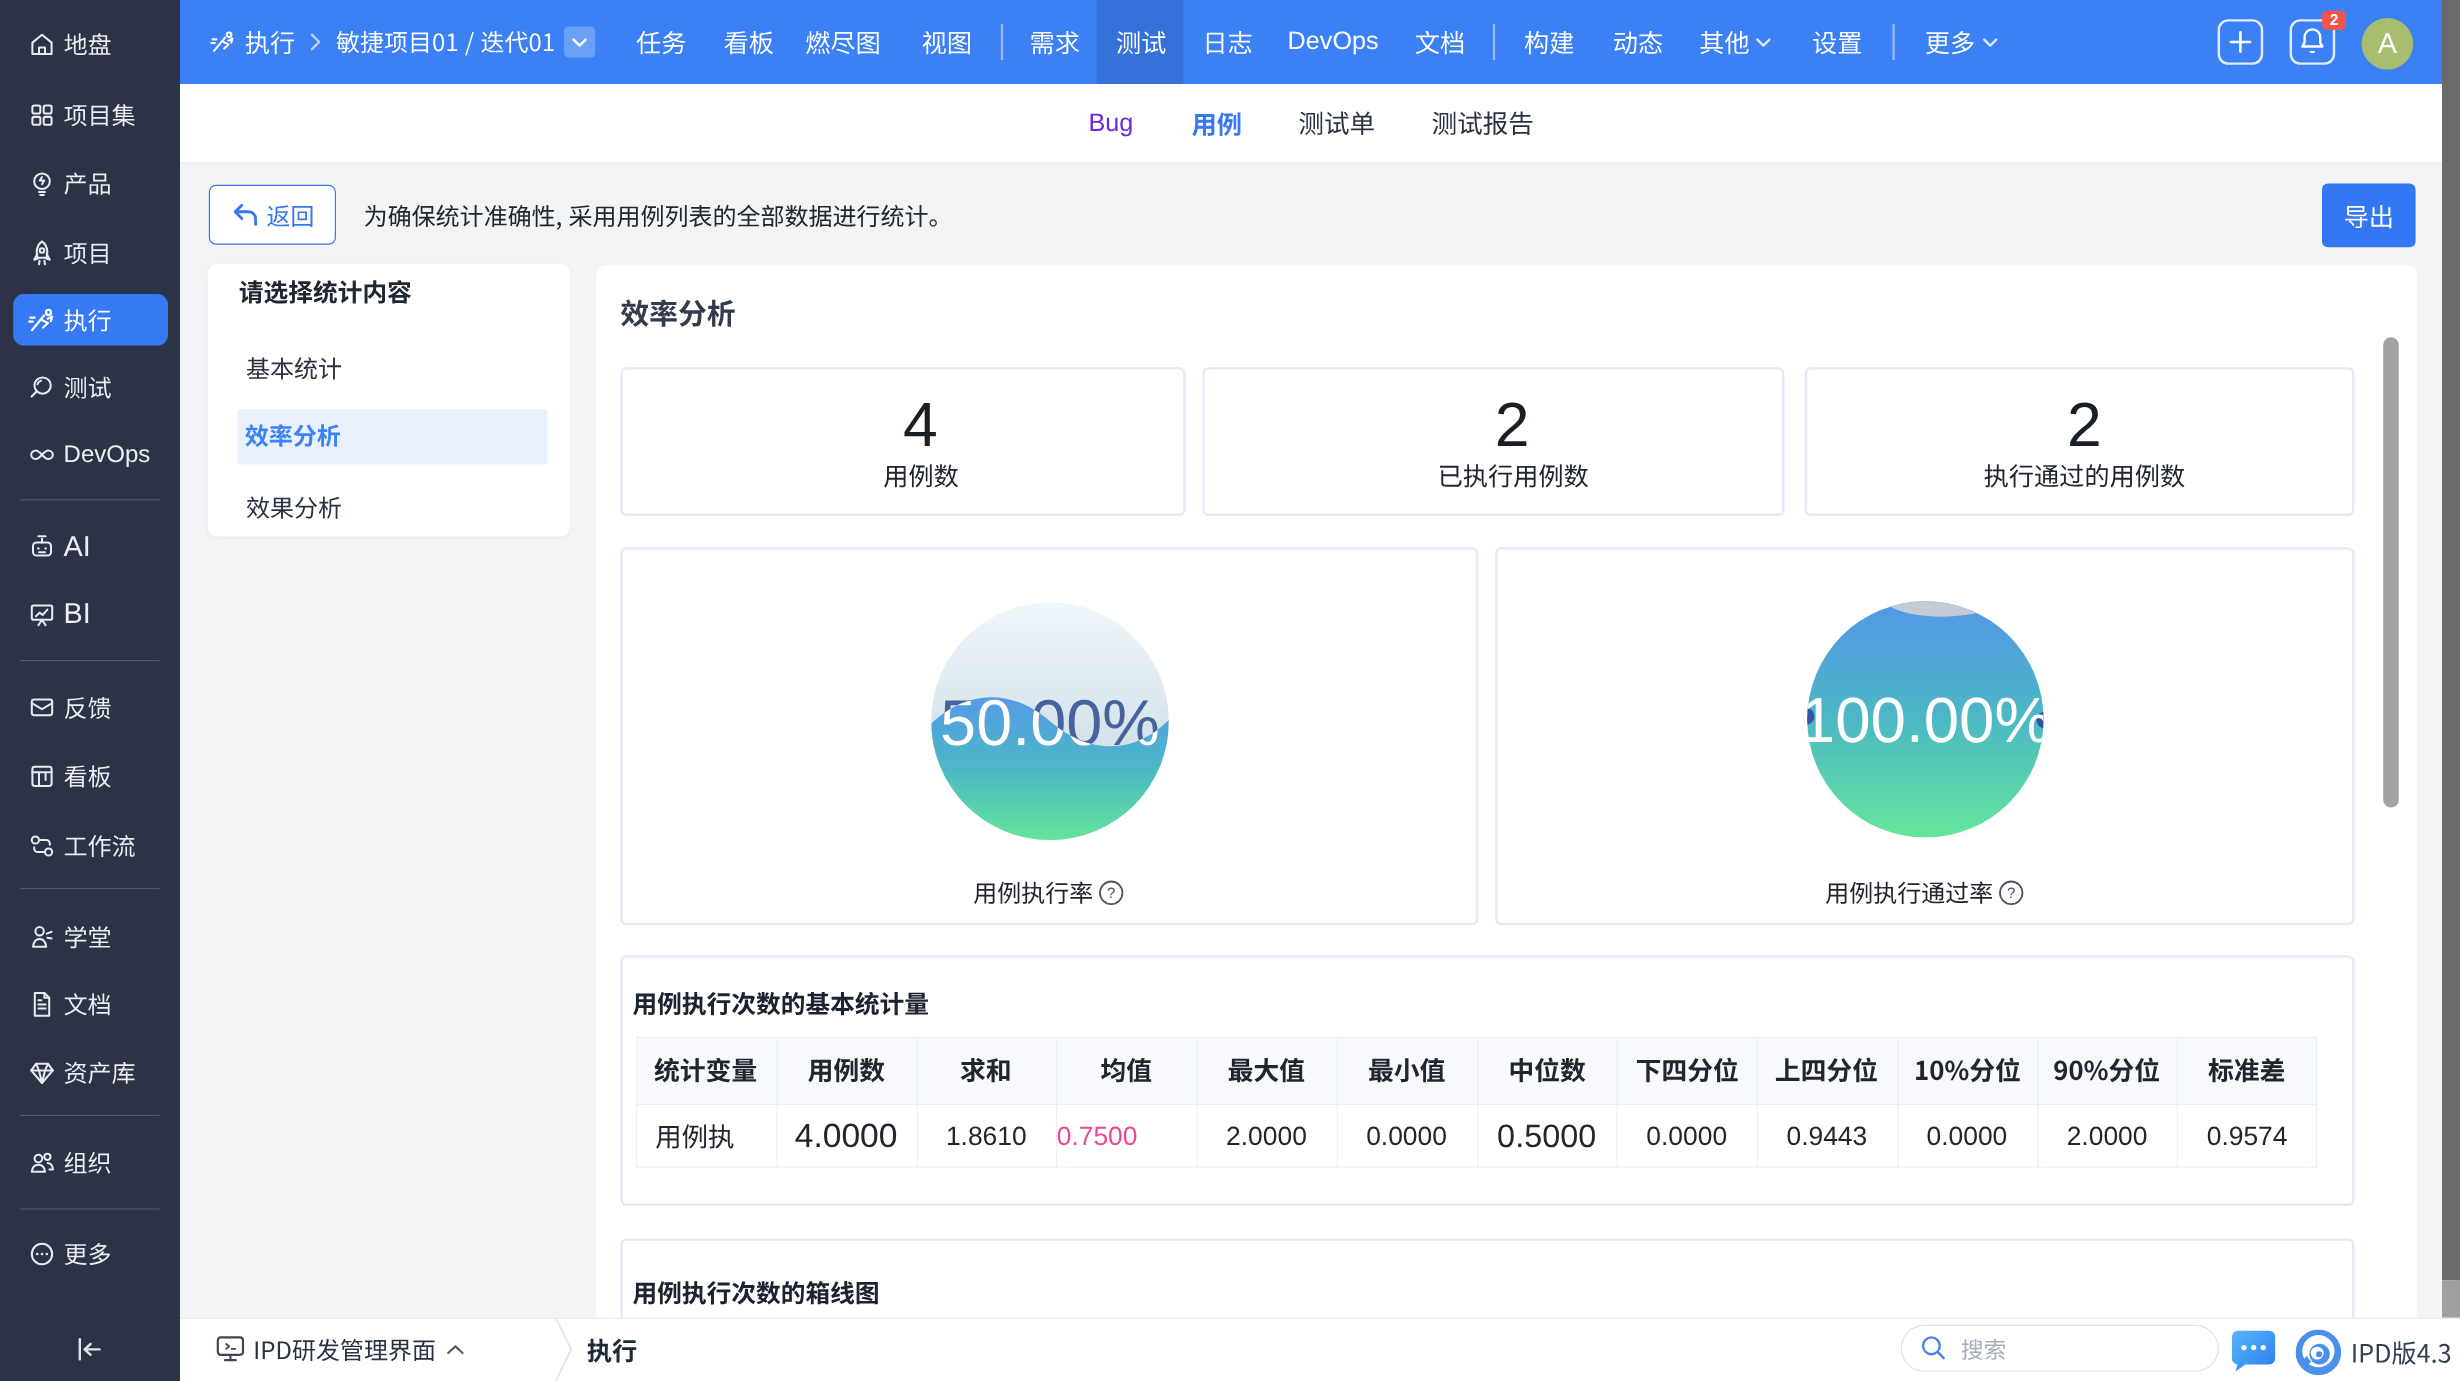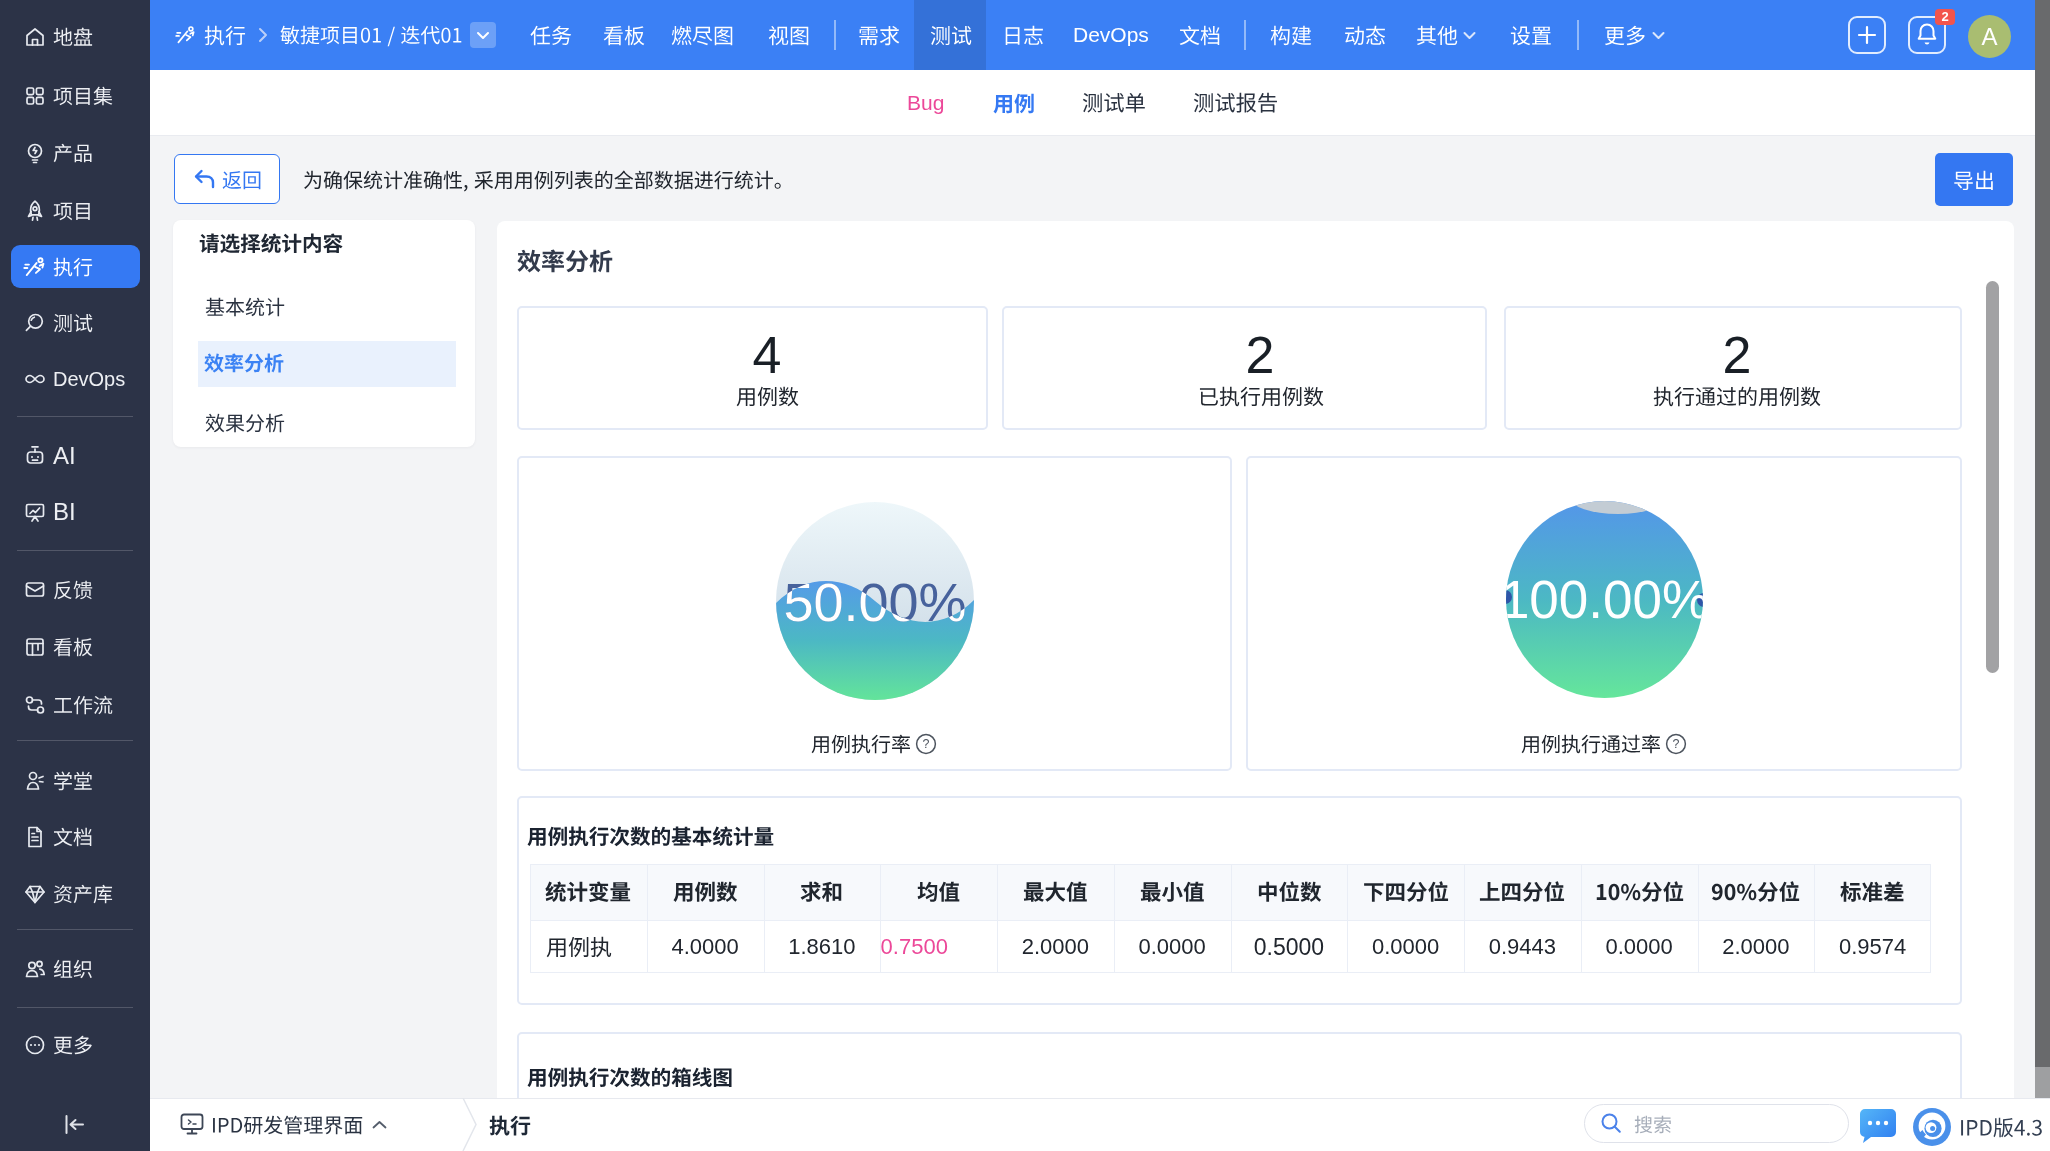--- a/index.html
+++ b/index.html
@@ -298,21 +298,21 @@
 <div class="abs" style="left:1908px;top:16px;width:38px;height:38px;border:2px solid rgba(255,255,255,.85);border-radius:9px"></div>
 <svg class="abs" style="left:1915px;top:22px" width="24" height="27" viewBox="0 0 24 27">
     <path d="M12 2.5c4 0 6.5 3 6.5 6.5v4.5l1.8 3.2H3.7l1.8-3.2V9c0-3.5 2.5-6.5 6.5-6.5z" fill="none" stroke="#fff" stroke-width="2" stroke-linejoin="round"></path>
     <path d="M9.5 20.5a2.6 2.6 0 0 0 5 0z" fill="#fff"></path>
   </svg>
 <div class="abs" style="left:1935px;top:9px;width:20px;height:16px;background:#f2544c;border-radius:4px"></div>
 <div class="abs" style="left:1935px;top:10px;width:20px;text-align:center;font-size:13px;font-weight:bold;color:#fff;line-height:14px">2</div>
 <div class="abs" style="left:1968px;top:15px;width:43px;height:43px;border-radius:50%;background:#a9bd71"></div>
 <div class="abs" style="left:1968px;top:24px;width:43px;text-align:center;font-size:24px;color:#fff;line-height:26px">A</div>
 <div class="abs" style="left:150px;top:70px;width:1885px;height:66px;background:#fff;border-bottom:1px solid #e9ebf0"></div>
-<div class="abs" style="left:907px;top:92px;font-size:21px;color:#ec4899;line-height:22px">Bug</div>
+<div class="abs" style="left:907px;top:92px;font-size:21px;color:#6d28d9;line-height:22px">Bug</div>
 <svg style="position:absolute;left:993.0px;top:92.5px;overflow:visible" width="42.0" height="21" viewBox="0 0 2000 1000">
     <g fill="#3579f3">
       <use href="#b0"></use>
       <use href="#b1" x="1000"></use>
     </g>
   </svg>
 <svg style="position:absolute;left:1082.0px;top:92.3px;overflow:visible" width="63.9" height="21.3" viewBox="0 0 3000 1000">
     <g fill="#2a3240">
       <use href="#r21"></use>
       <use href="#r22" x="1000"></use>
@@ -648,26 +648,26 @@
       <use href="#b40" x="2000"></use>
     </g>
   </svg>
 <svg style="position:absolute;left:546.0px;top:935.5px;overflow:visible" width="66.0" height="22" viewBox="0 0 3000 1000">
     <g fill="#21262e">
       <use href="#r51"></use>
       <use href="#r52" x="1000"></use>
       <use href="#r0" x="2000"></use>
     </g>
   </svg>
-<div class="abs" style="left:647.1px;top:934.5px;width:116px;text-align:center;font-size:22px;color:#21262e;line-height:24px">4.0000</div>
+<div class="abs" style="left:647.1px;top:934.5px;width:116px;text-align:center;font-size:28px;color:#21262e;line-height:24px">4.0000</div>
 <div class="abs" style="left:763.9px;top:934.5px;width:116px;text-align:center;font-size:22px;color:#21262e;line-height:24px">1.8610</div>
 <div class="abs" style="left:880.6px;top:934.5px;width:116px;text-align:left;font-size:22px;color:#ec4899;line-height:24px">0.7500</div>
 <div class="abs" style="left:997.4px;top:934.5px;width:116px;text-align:center;font-size:22px;color:#21262e;line-height:24px">2.0000</div>
 <div class="abs" style="left:1114.1px;top:934.5px;width:116px;text-align:center;font-size:22px;color:#21262e;line-height:24px">0.0000</div>
-<div class="abs" style="left:1230.9px;top:934.5px;width:116px;text-align:center;font-size:23px;color:#21262e;line-height:24px">0.5000</div>
+<div class="abs" style="left:1230.9px;top:934.5px;width:116px;text-align:center;font-size:27px;color:#21262e;line-height:24px">0.5000</div>
 <div class="abs" style="left:1347.6px;top:934.5px;width:116px;text-align:center;font-size:22px;color:#21262e;line-height:24px">0.0000</div>
 <div class="abs" style="left:1464.4px;top:934.5px;width:116px;text-align:center;font-size:22px;color:#21262e;line-height:24px">0.9443</div>
 <div class="abs" style="left:1581.1px;top:934.5px;width:116px;text-align:center;font-size:22px;color:#21262e;line-height:24px">0.0000</div>
 <div class="abs" style="left:1697.9px;top:934.5px;width:116px;text-align:center;font-size:22px;color:#21262e;line-height:24px">2.0000</div>
 <div class="abs" style="left:1814.6px;top:934.5px;width:116px;text-align:center;font-size:22px;color:#21262e;line-height:24px">0.9574</div>
 <div class="abs" style="left:516.5px;top:1031.5px;width:1445.7px;height:130px;border:2px solid #e3e9f6;border-radius:5px 5px 0 0;background:#fff"></div>
 <svg style="position:absolute;left:526.5px;top:1067.2px;overflow:visible" width="206.0" height="20.6" viewBox="0 0 10000 1000">
     <g fill="#1b2330">
       <use href="#b0"></use>
       <use href="#b1" x="1000"></use>

